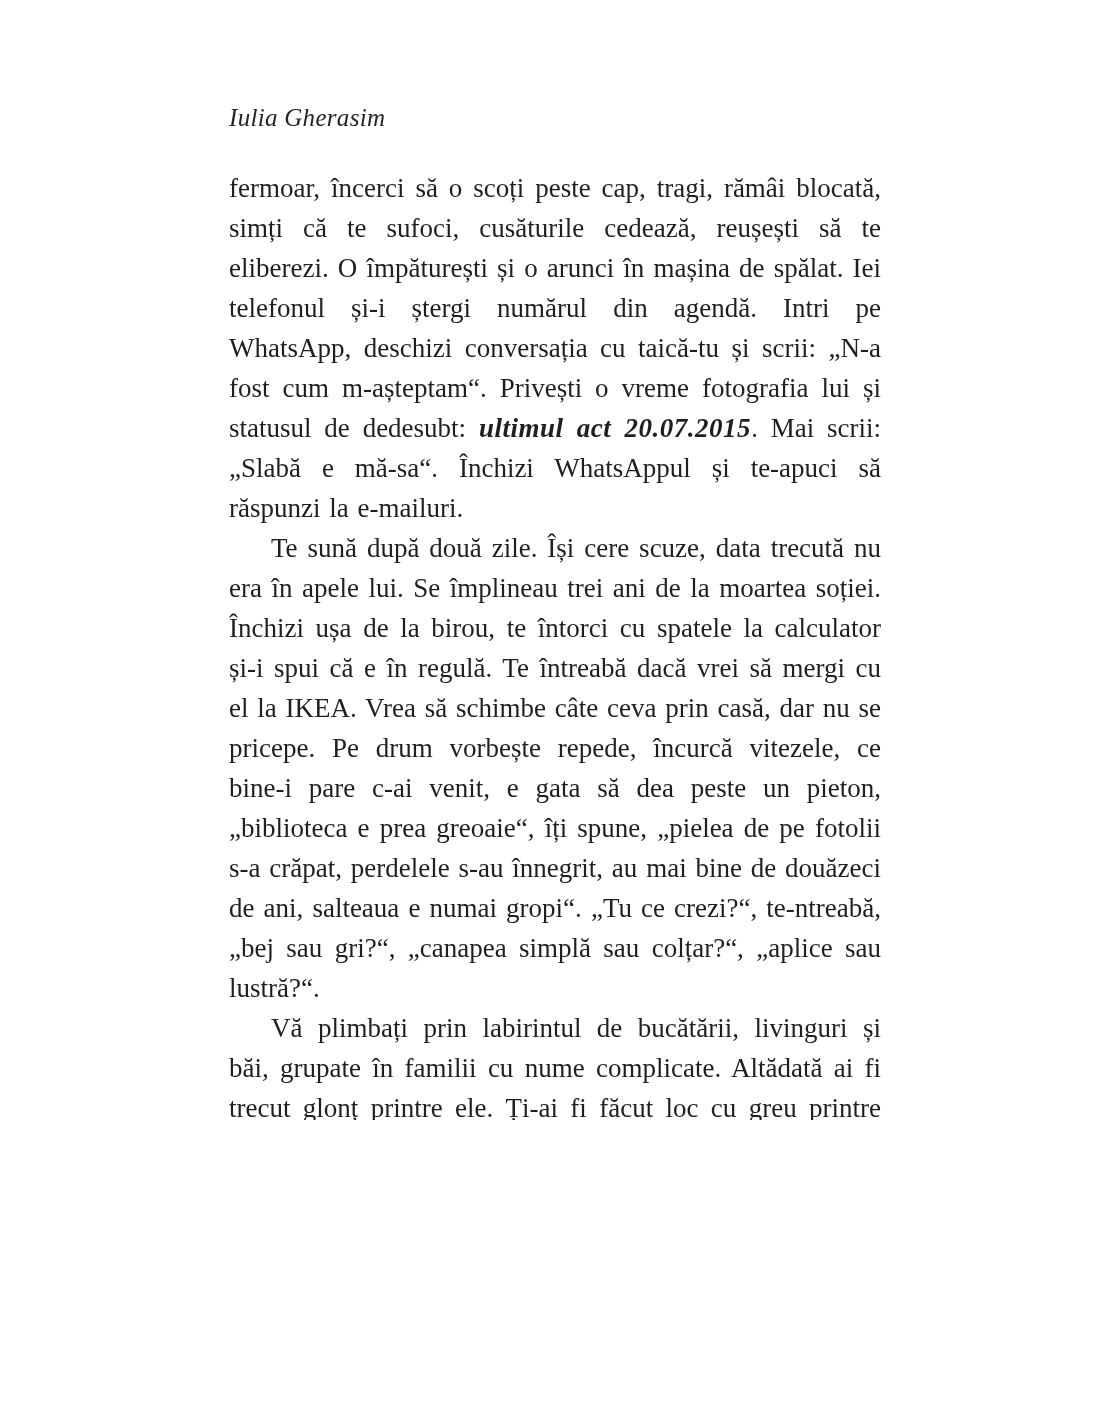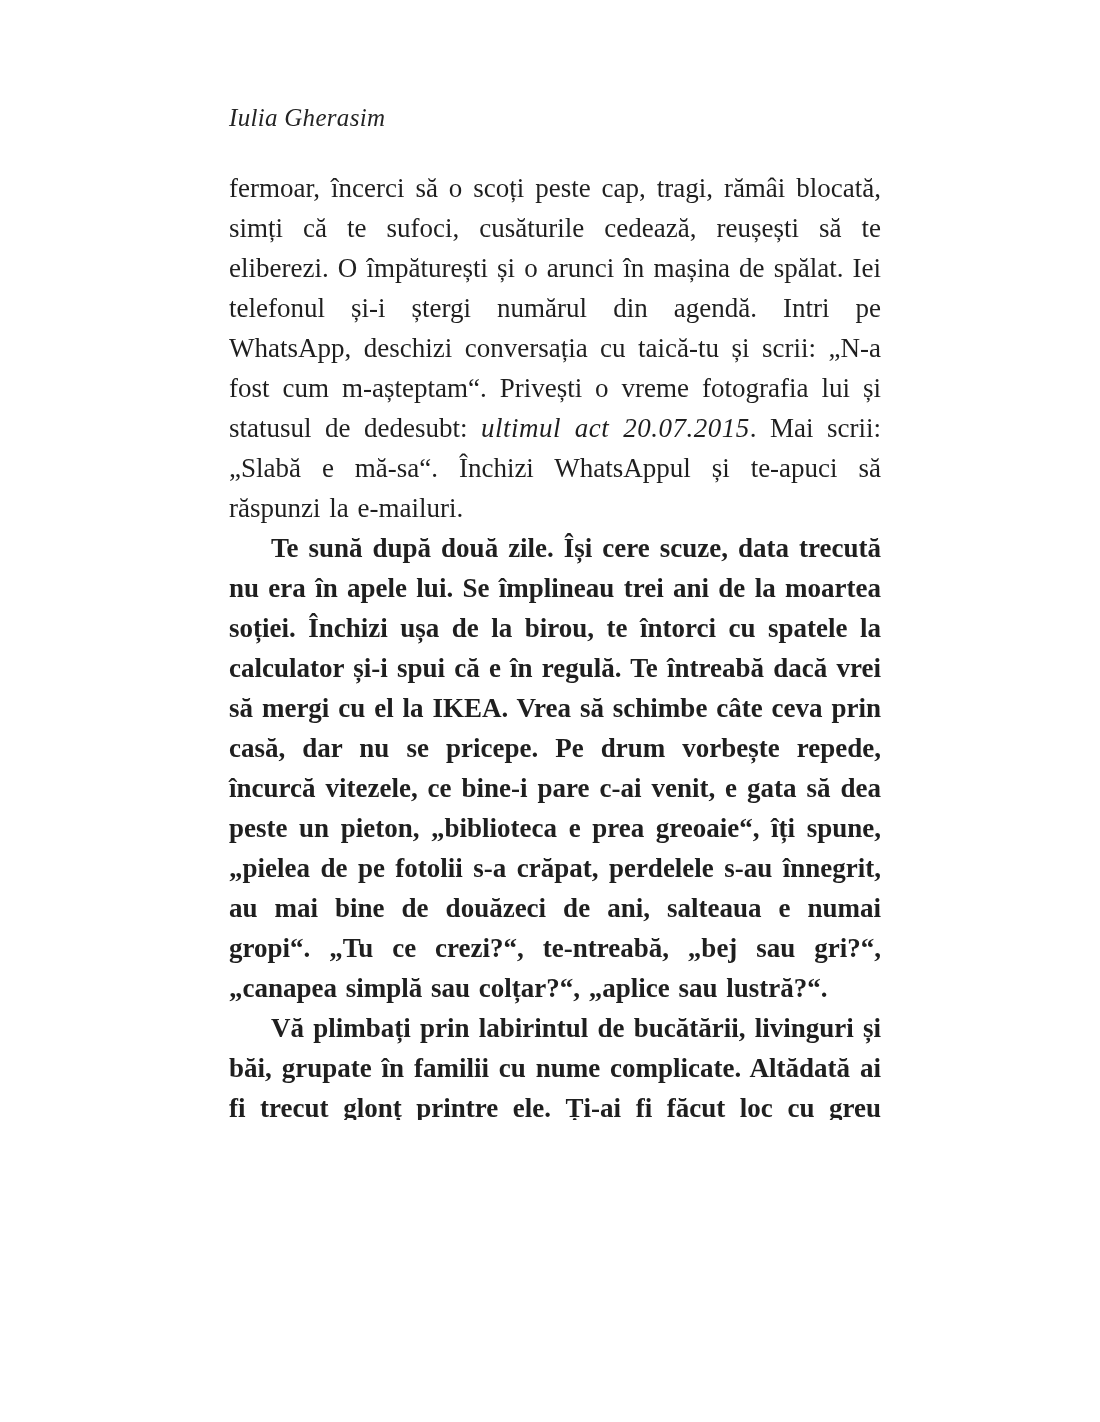--- a/index.html
+++ b/index.html
@@ -32,24 +32,24 @@
     left: 229px;
     top: 168px;
     width: 652px;
     font-size: 27px;
     line-height: 40px;
     text-align: justify;
     word-spacing: 2px;
     color: #1f1f1f;
   }
   .para { margin: 0; padding: 0; }
-  .para.indent { text-indent: 42px; font-weight: bold; }
+  .para.indent { text-indent: 42px; }
   .status-emphasis {
     font-style: italic;
-    font-weight: normal;
+    font-weight: bold;
     letter-spacing: 0.5px;
   }
   .page-number {
     position: absolute;
     left: 229px;
     top: 1320px;
     font-size: 26px;
     color: #242424;
   }
 </style>

